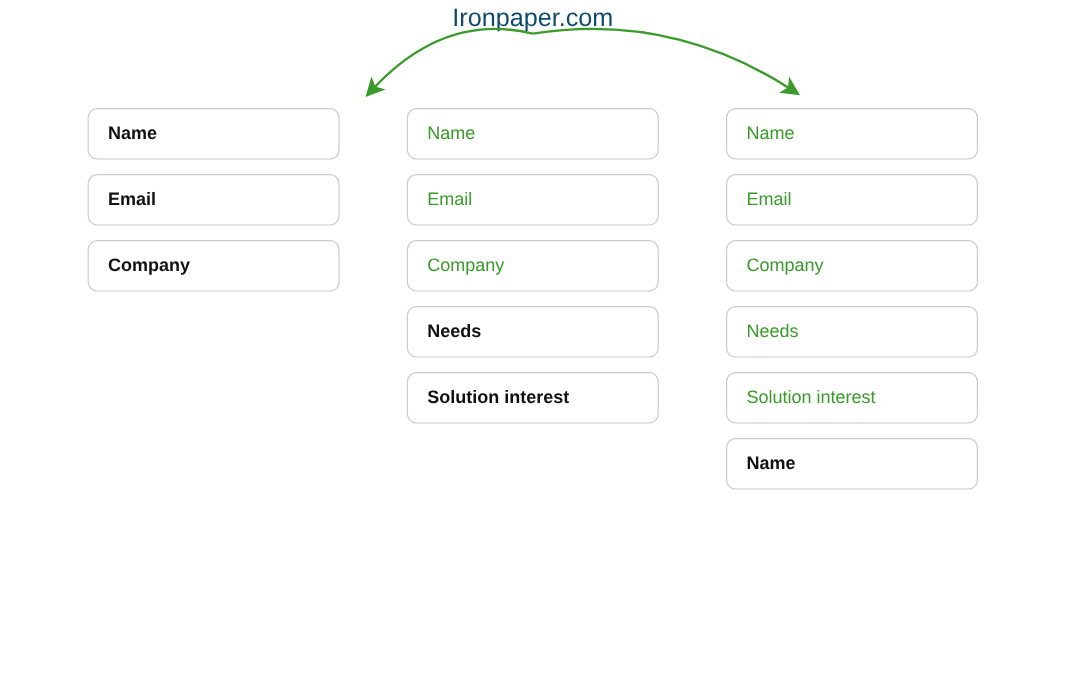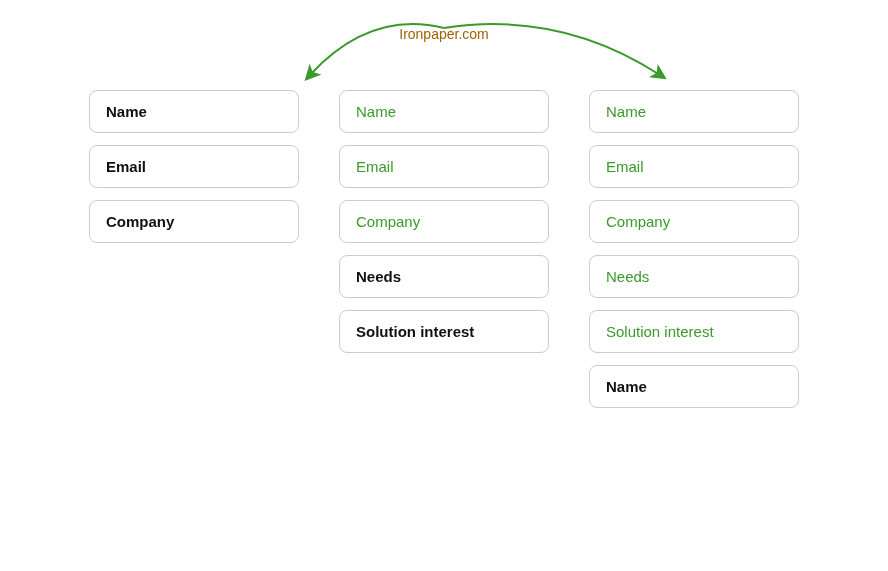--- a/index.html
+++ b/index.html
@@ -24,44 +24,44 @@
     
     .arrow-area {
       width: 100%;
       height: 90px;
       position: relative;
       flex-shrink: 0;
     }
 
     .ironpaper-label {
       position: absolute;
-      top: 26px;
+      top: 4px;
       left: 50%;
       transform: translateX(-50%);
-      font-size: 14px;
-      color: #a16207;
+      font-size: 21px;
+      color: #0c4a6e;
       white-space: nowrap;
     }
 
     
     .arrows-svg {
       position: absolute;
       top: 0;
       left: 0;
       width: 100%;
       height: 90px;
     }
 
     
     .columns {
       display: flex;
       flex-direction: row;
       align-items: flex-start;
       justify-content: center;
-      gap: 40px;
+      gap: 56px;
       padding: 0 40px;
       width: 100%;
     }
 
     .column {
       display: flex;
       flex-direction: column;
       gap: 12px;
       min-width: 210px;
     }

